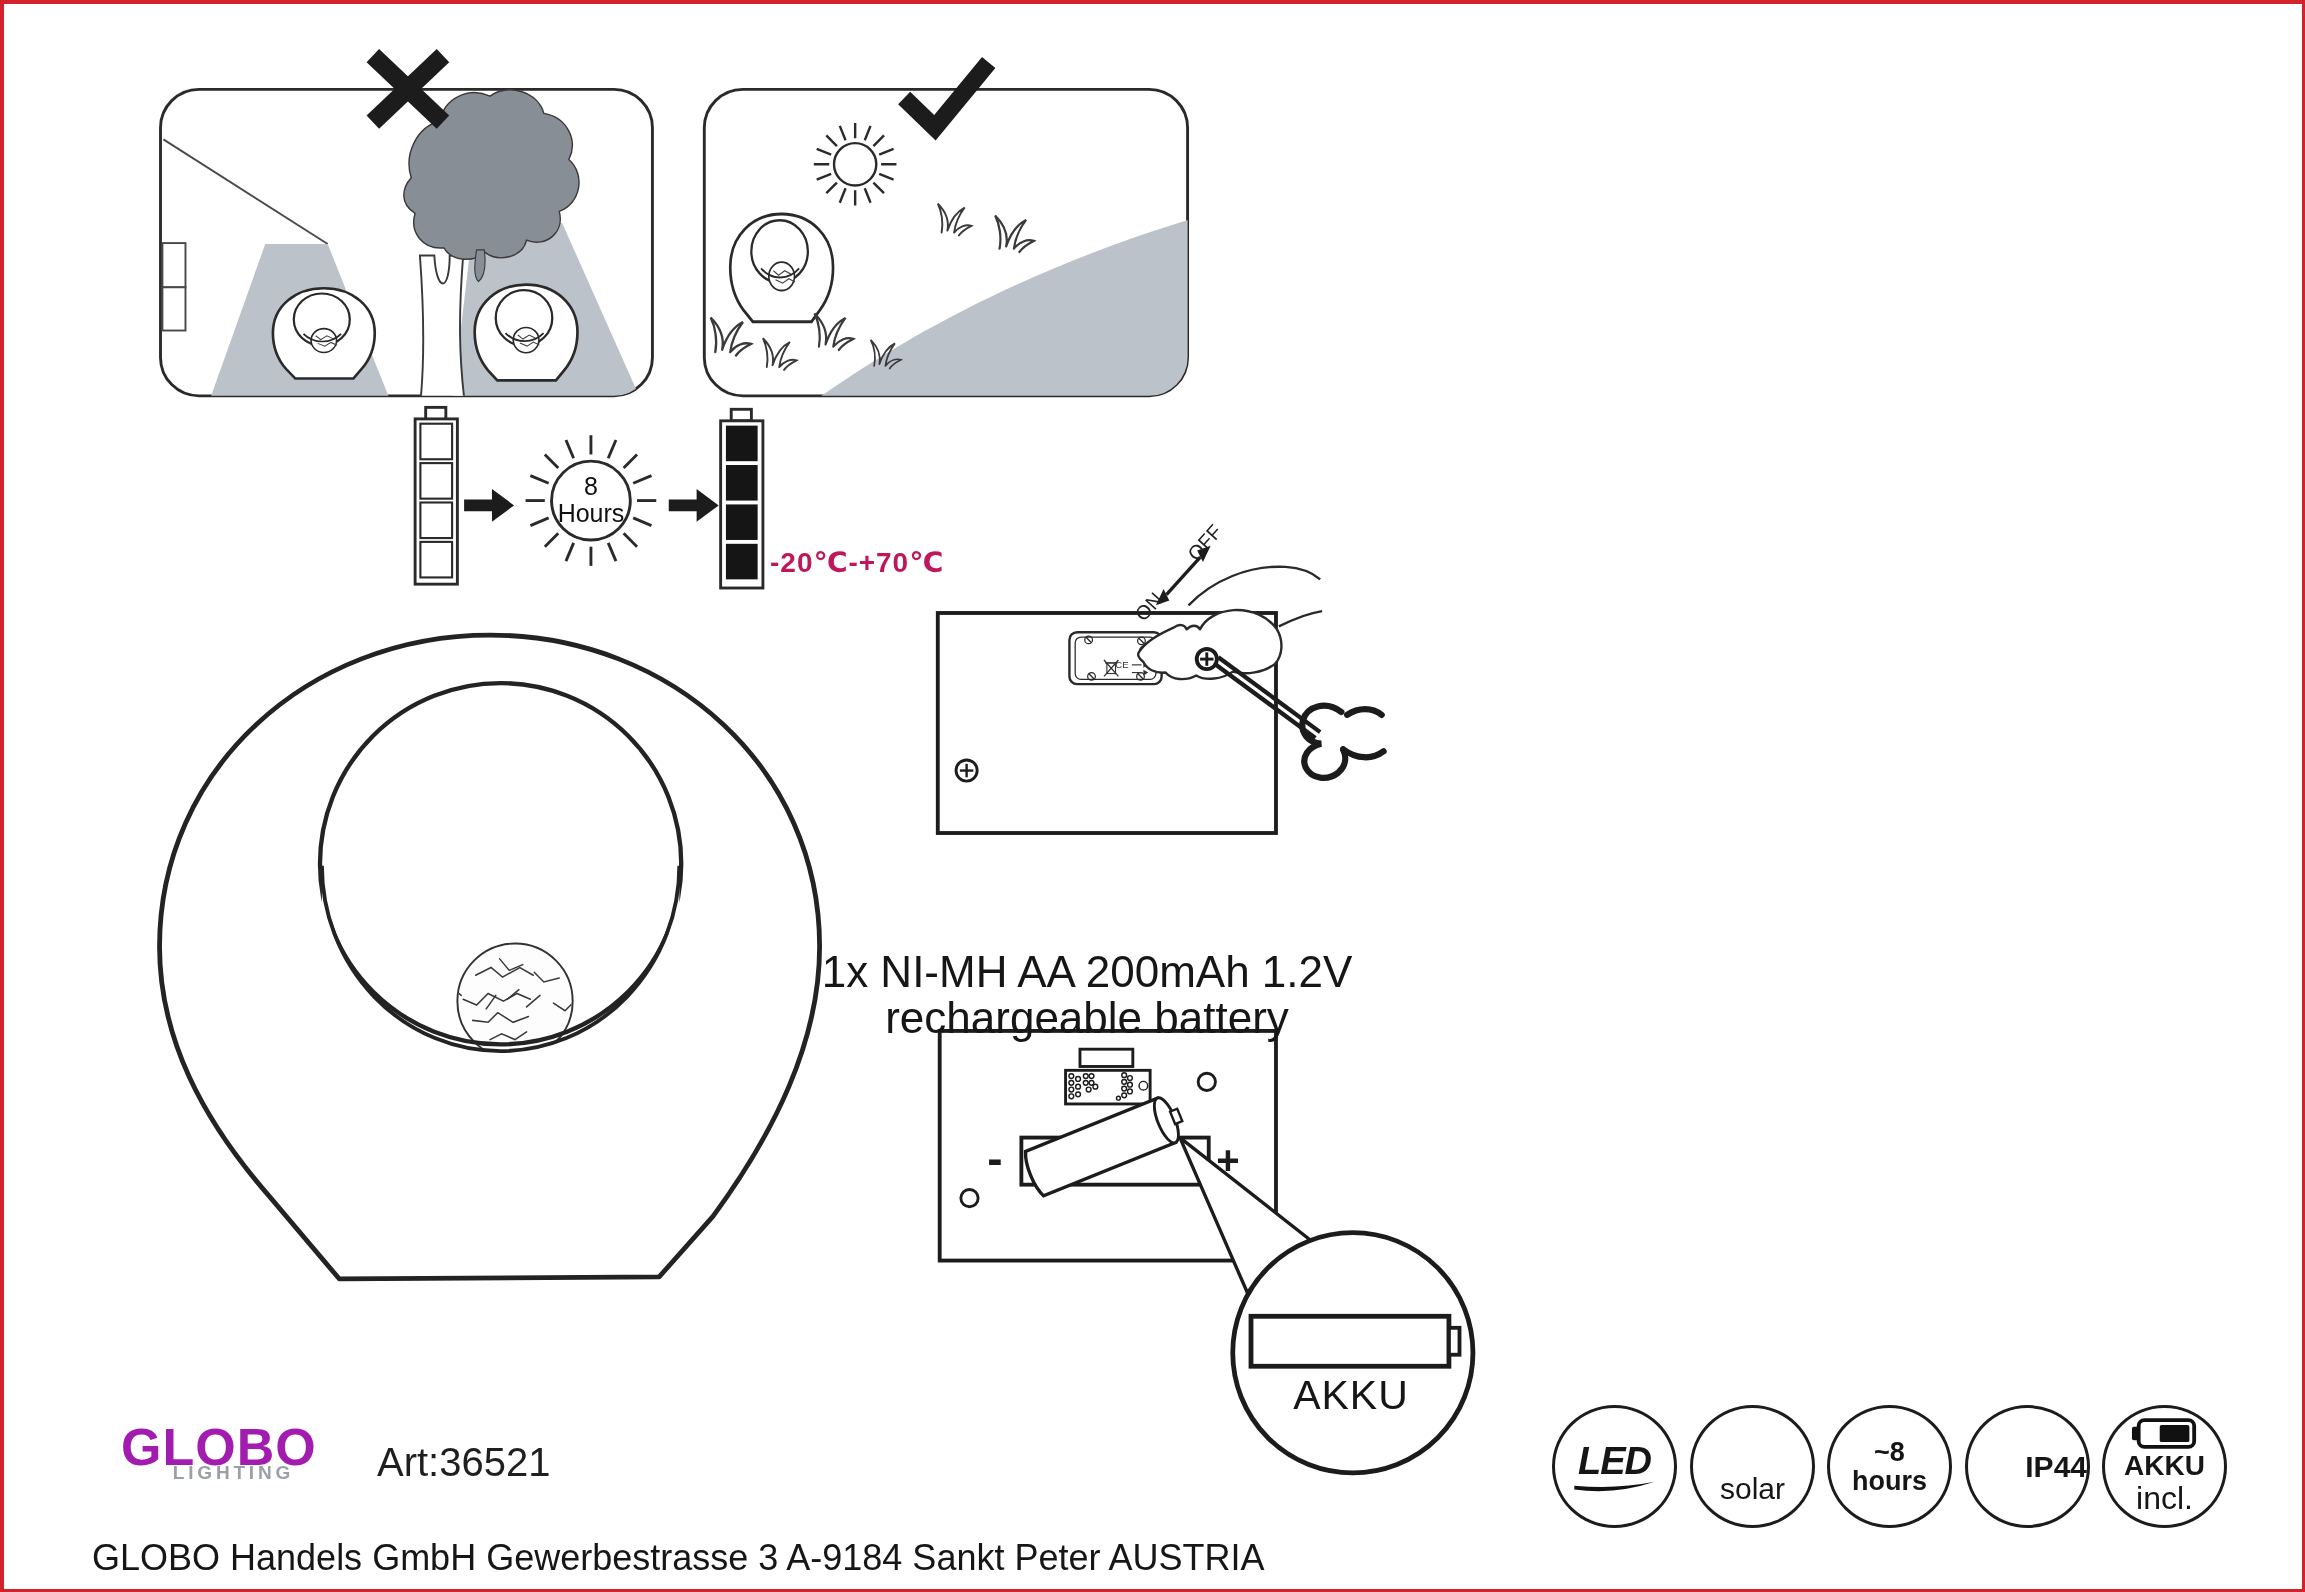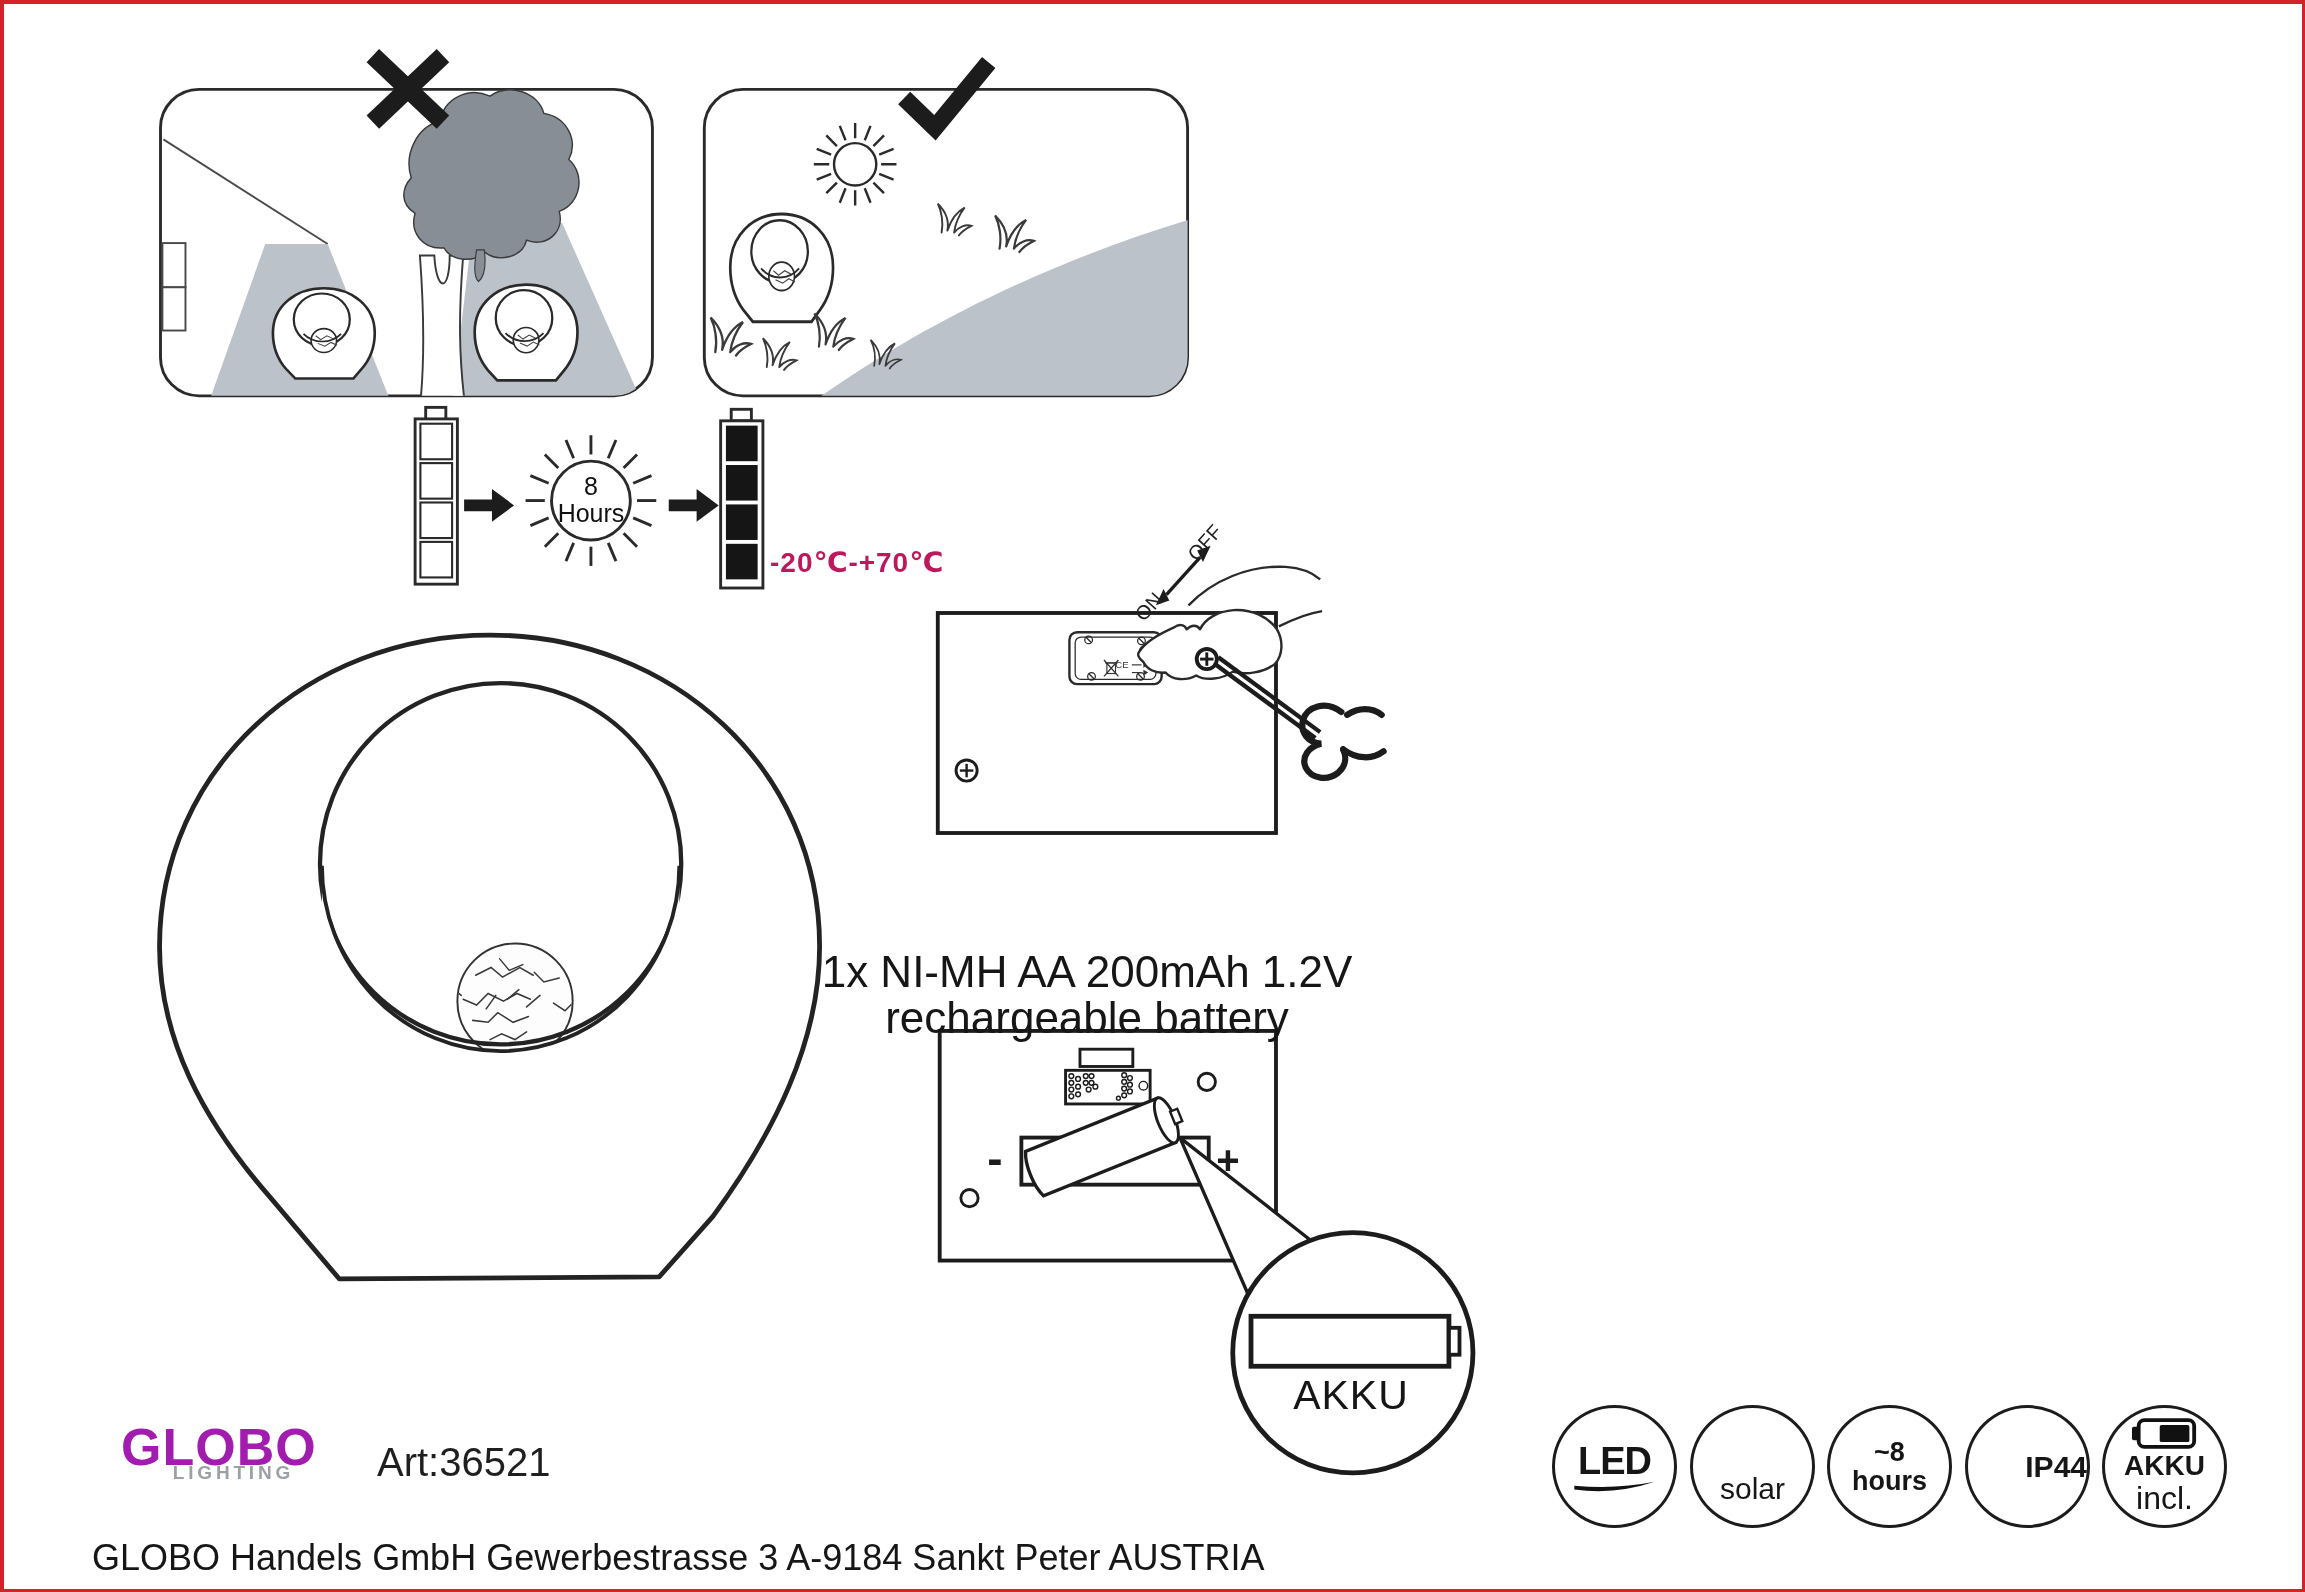--- a/index.html
+++ b/index.html
@@ -23,21 +23,21 @@
   .akku-label{left:1351px;top:1395px;font-size:41px;letter-spacing:1px;color:#161616;}
   .brand{left:121px;top:1417px;font-size:52px;font-weight:700;letter-spacing:1px;color:#a21caf;}
   .brand-sub{left:125px;top:1462px;width:169px;text-align:right;font-size:19px;font-weight:600;letter-spacing:3.8px;color:#9ba0a5;}
   .article{left:377px;top:1440px;font-size:40px;color:#1f1f1f;}
   .address{left:92px;top:1537px;font-size:36px;color:#161616;display:flex;gap:56px;}
   .badge{
     position:absolute;z-index:10;width:125px;height:123px;border:3.8px solid #1c1c1c;border-radius:50%;
     background:#fff;box-sizing:border-box;display:flex;flex-direction:column;align-items:center;justify-content:center;
     text-align:center;color:#161616;
   }
-  .badge-led span{font-weight:700;font-size:38px;letter-spacing:-1px;}
+  .badge-led span{font-style:italic;font-weight:700;font-size:38px;letter-spacing:-1px;}
   .badge-led svg{margin-top:-3.8px;}
   .badge-solar span{font-size:30px;margin-top:44px;}
   .badge-hours div{font-size:27px;font-weight:700;line-height:1.05;}
   .badge-ip span{font-size:30px;font-weight:700;}
   .badge-akku .l1{font-size:28px;font-weight:700;line-height:1.1;margin-top:1.9px;}
   .badge-akku .l2{font-size:32px;line-height:1.05;}
 </style>
 </head>
 <body>
 

